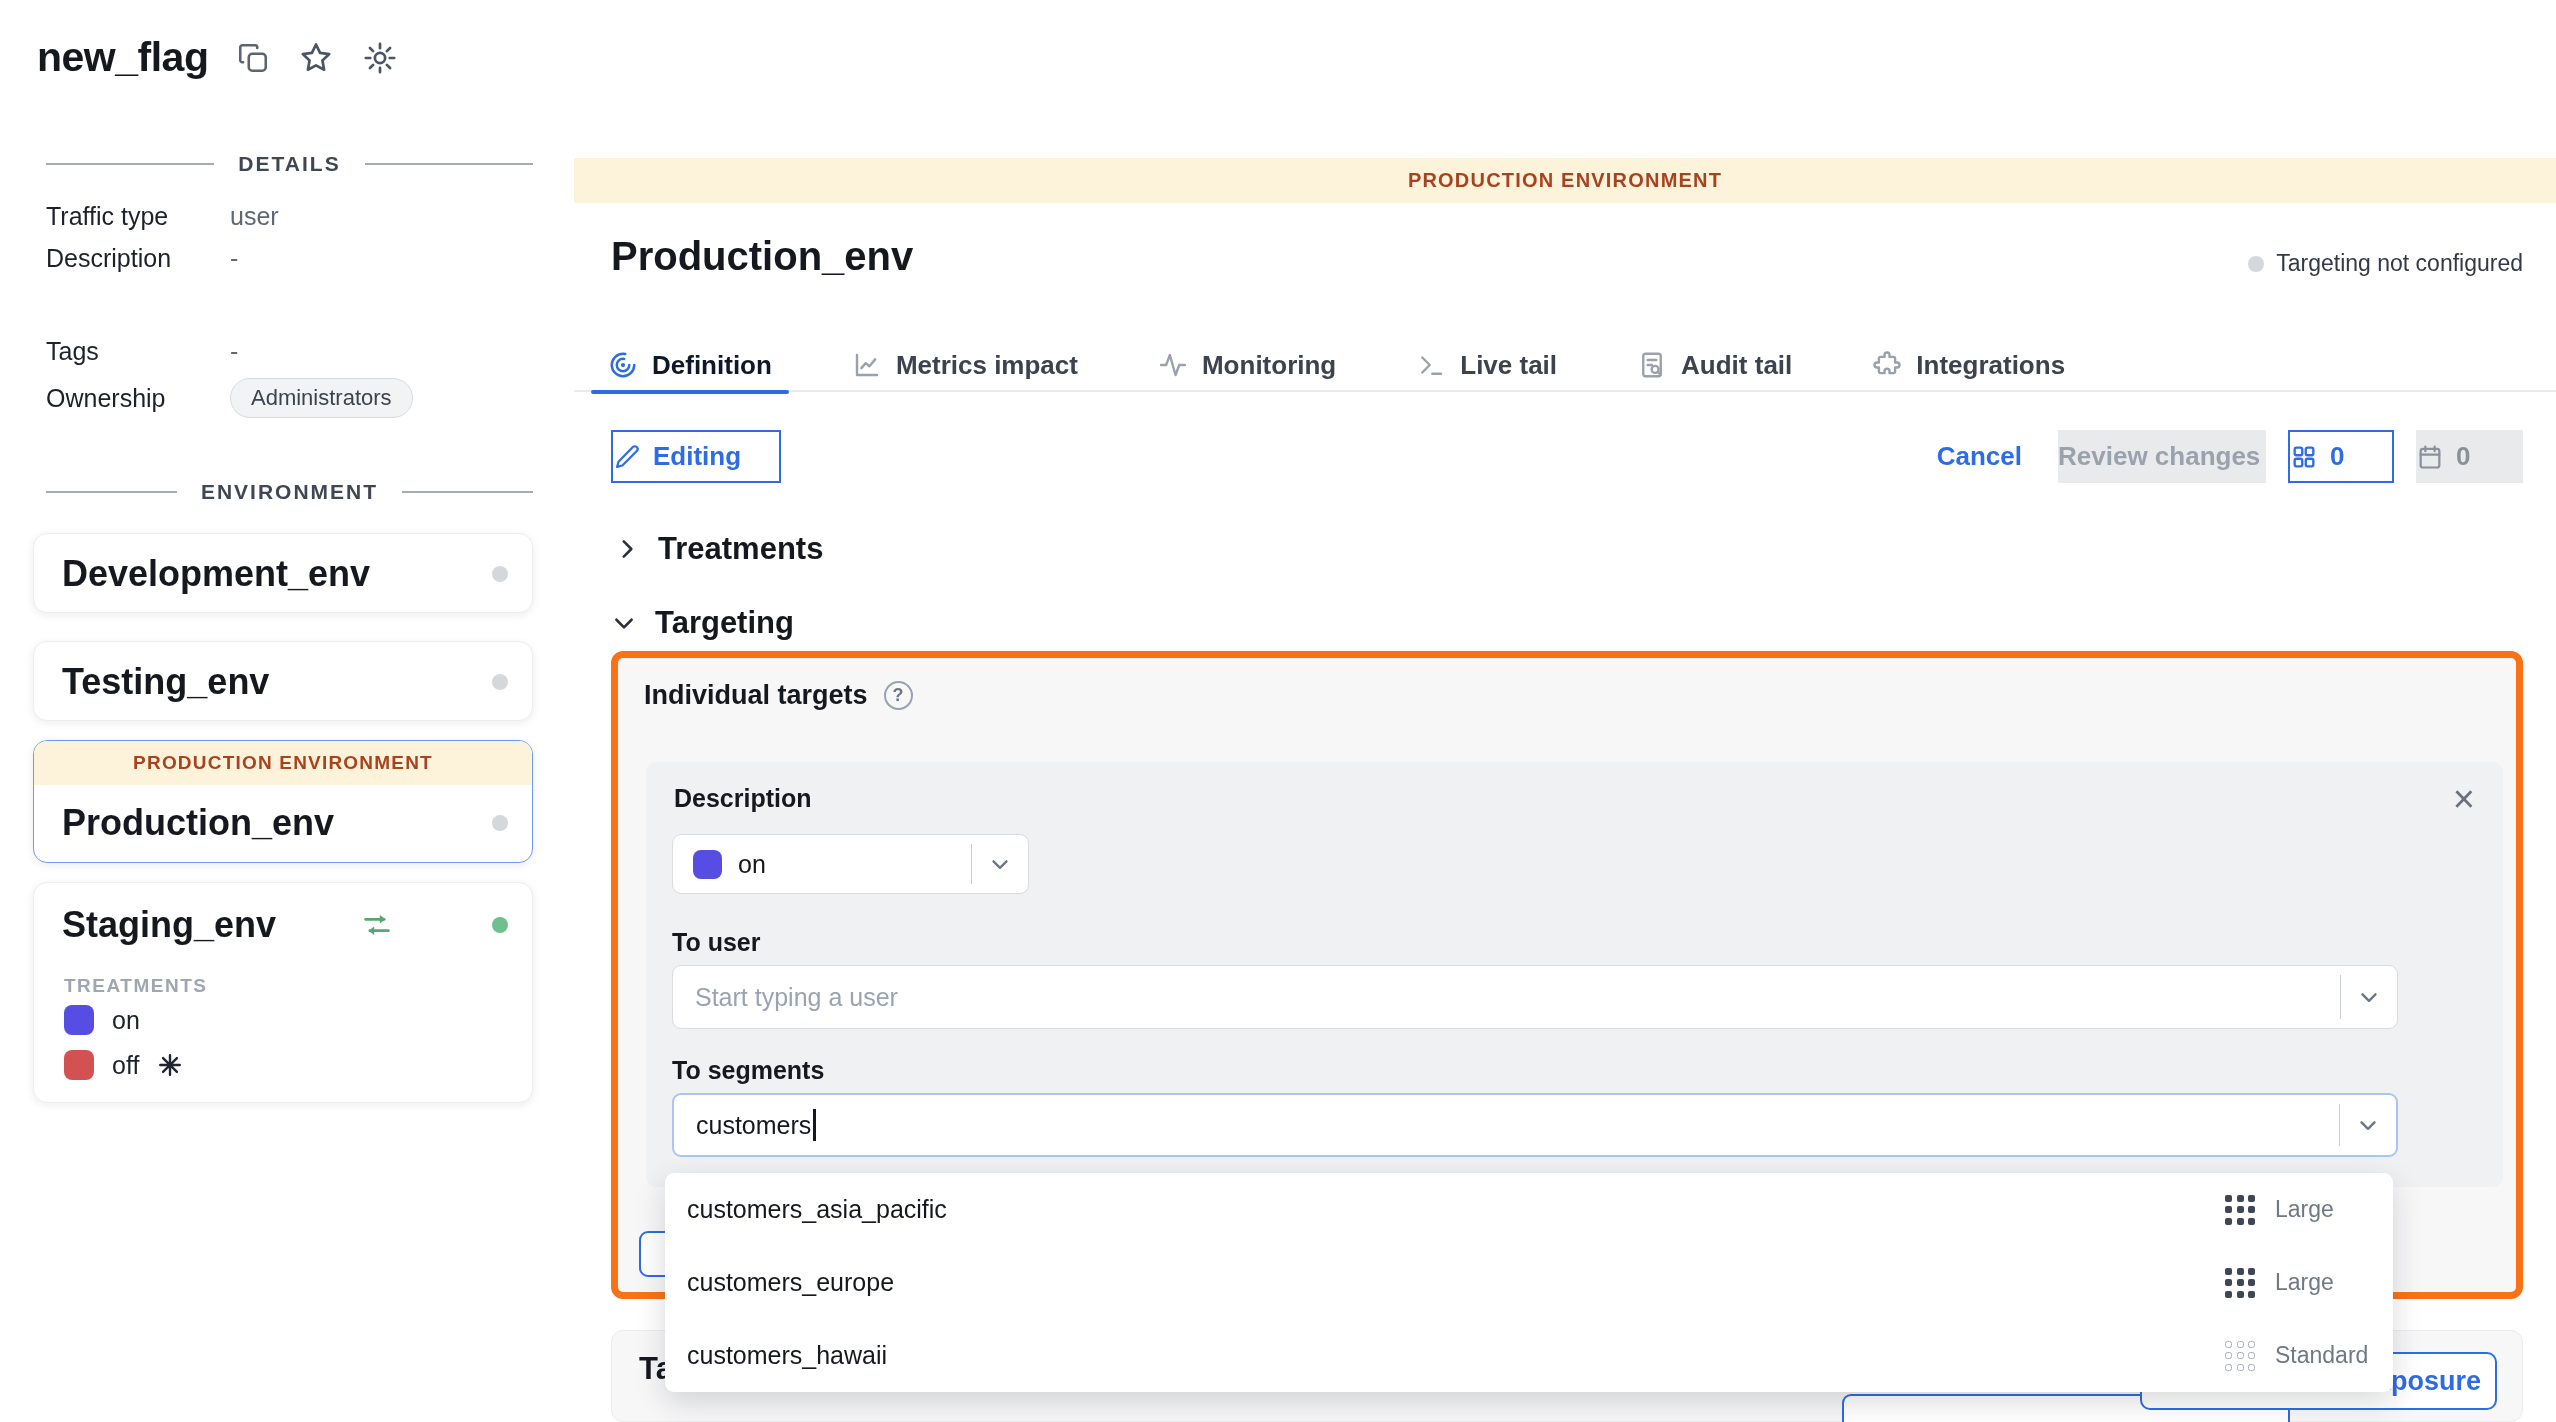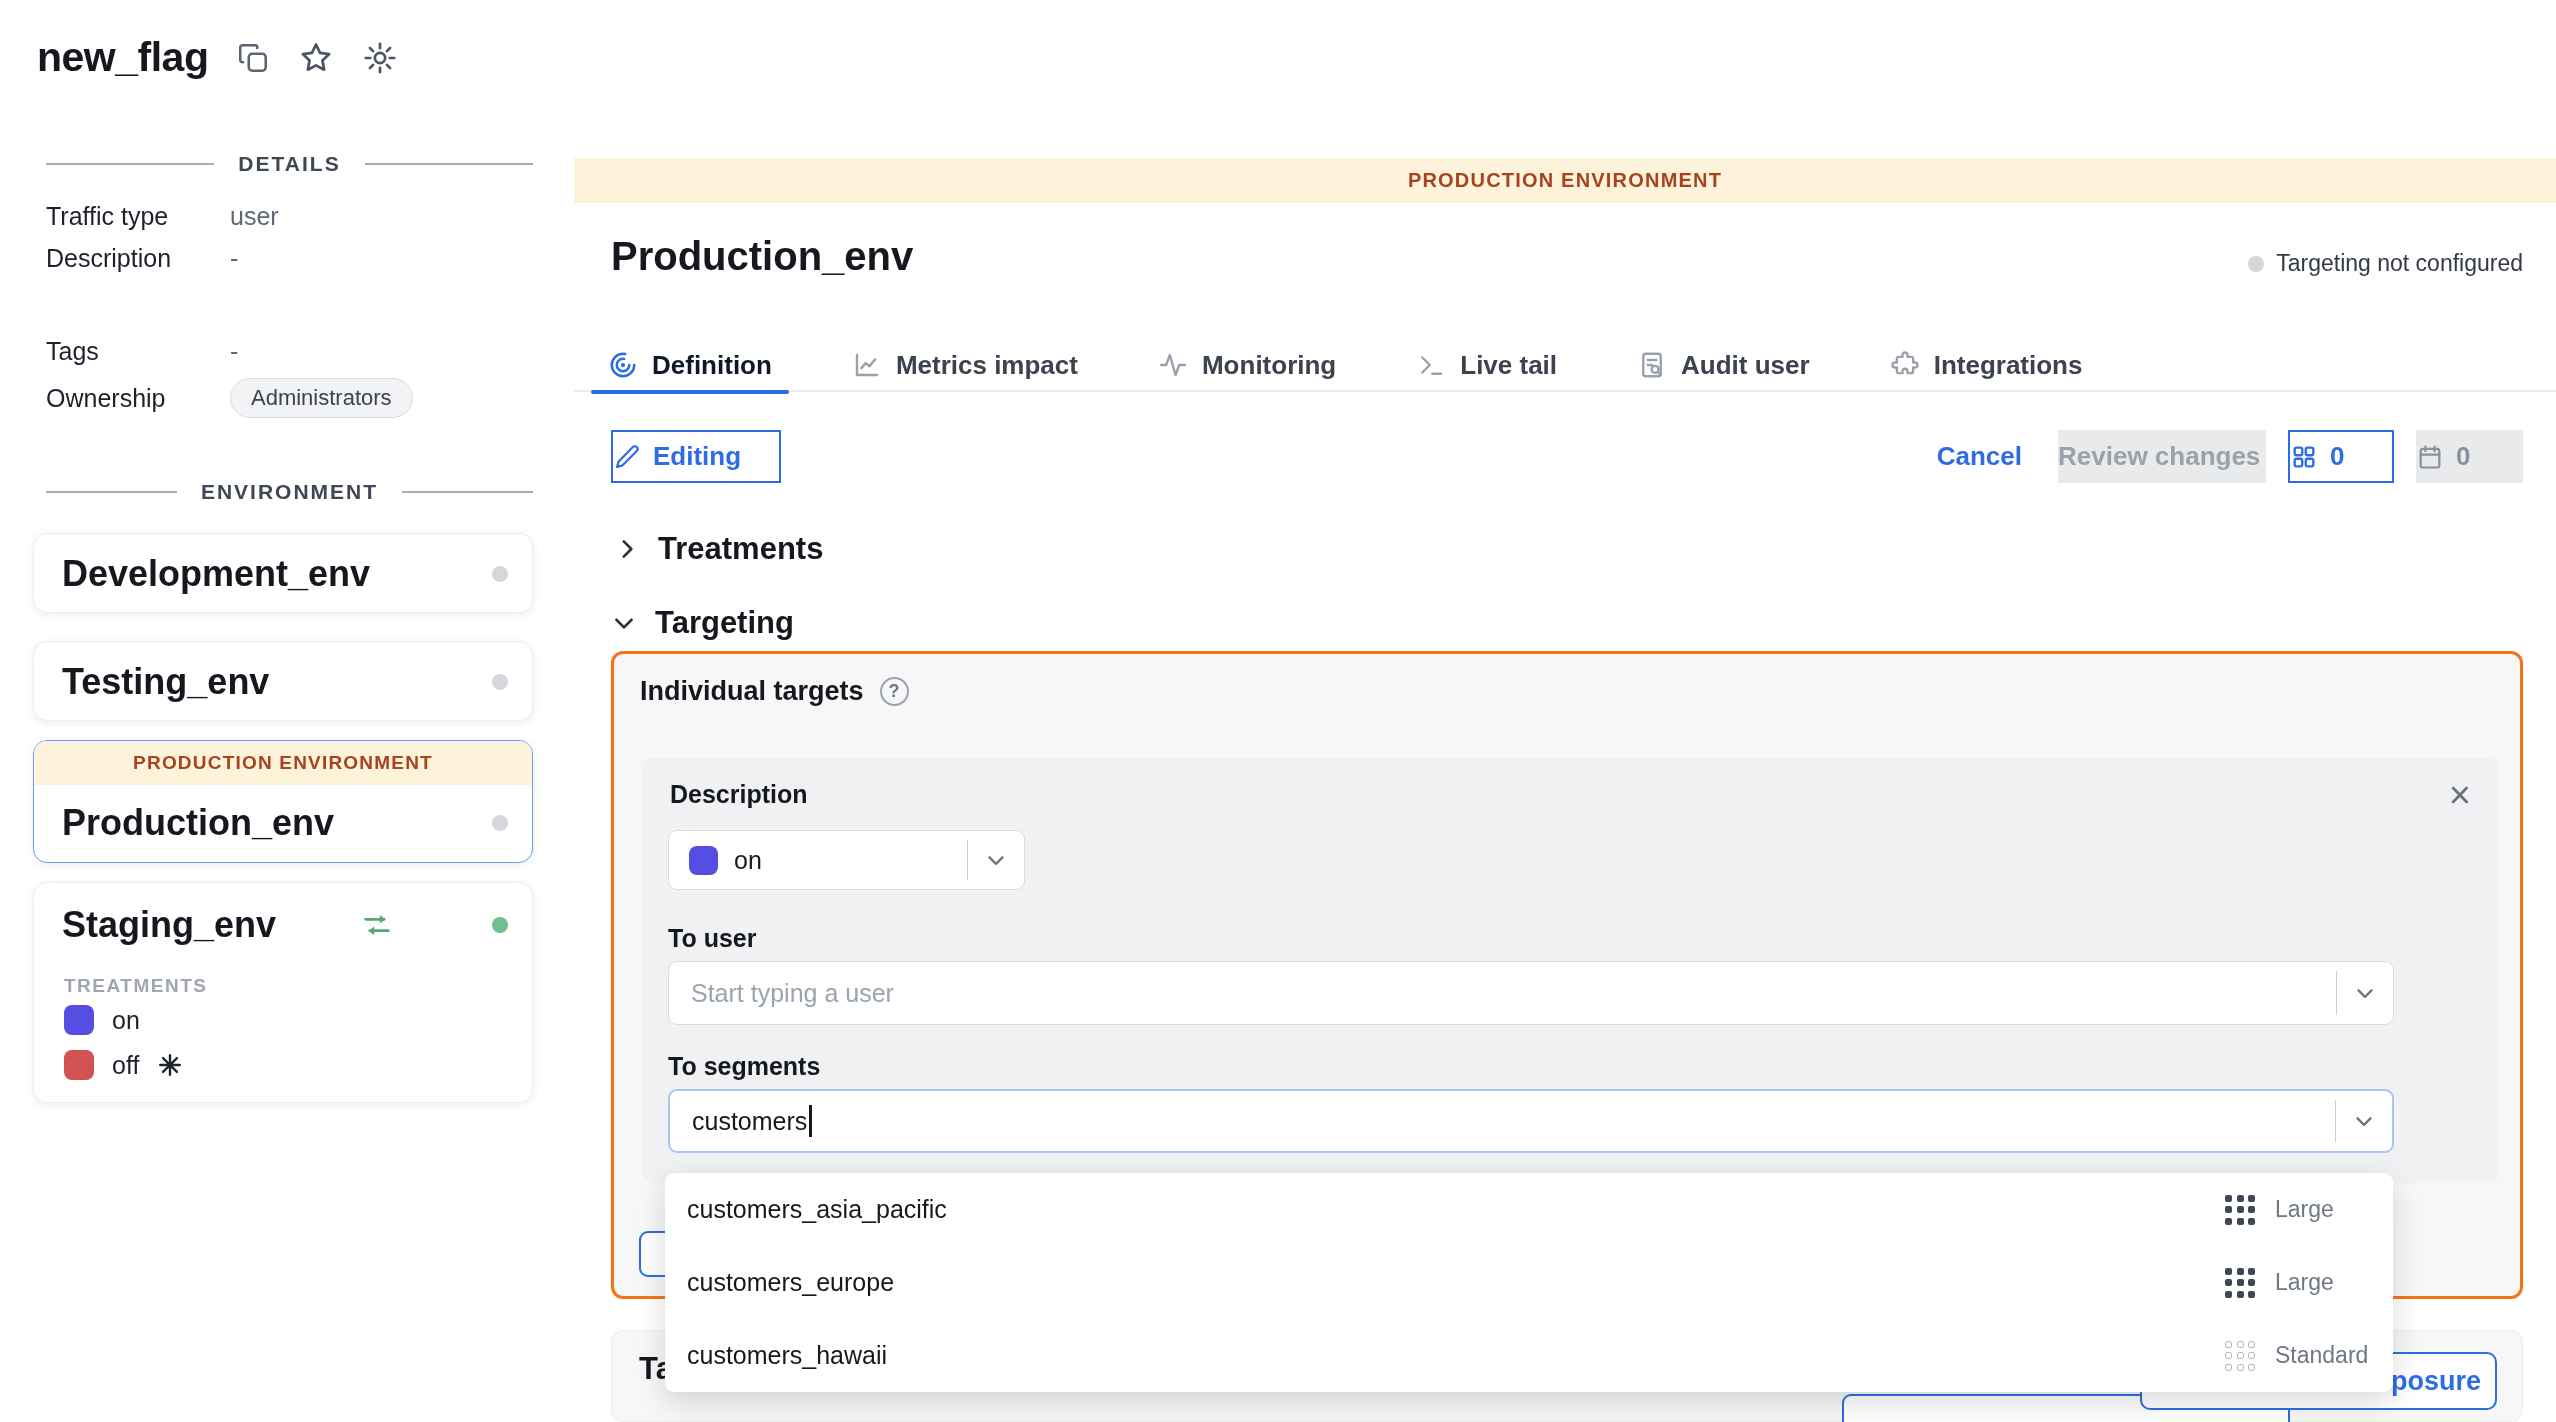--- a/index.html
+++ b/index.html
@@ -71,21 +71,21 @@
   .link-cancel { font-size:26px; font-weight:600; color:#2e6ce6; margin-right:14px; cursor:pointer; }
   .btn-review { width:208px; height:53px; background:#e8eaec; color:#9aa2ad; border:none; }
   .btn-count-blue { width:106px; height:53px; border:2px solid #2e6ce6; color:#2e6ce6; background:#fff; }
   .btn-count-gray { width:107px; height:53px; background:#e8eaec; color:#8a919c; border:none; }
 
   .section-head { position:absolute; display:flex; align-items:center; gap:18px; cursor:pointer; }
   .section-head .chev { color:#2b313c; display:flex; }
   .section-head .stitle { font-size:31px; font-weight:700; color:#15181e; }
 
   .outer-card { position:absolute; left:611px; top:651px; width:1912px; height:648px;
-                background:#f7f7f8; border:3px solid #f97316; border-radius:12px; }
+                background:#f7f7f8; border:7px solid #f97316; border-radius:12px; }
   .it-head { position:absolute; left:26px; top:22px; display:flex; align-items:center; gap:16px; }
   .it-head .t { font-size:27px; font-weight:700; color:#15181e; }
   .help { width:29px; height:29px; border:2px solid #99a2b1; border-radius:50%; color:#6d7684;
           font-size:18px; font-weight:600; display:flex; align-items:center; justify-content:center; cursor:pointer; }
 
   .inner-card { position:absolute; left:28px; top:104px; width:1857px; height:425px;
                 background:#f0f1f3; border-radius:10px; }
   .close-x { position:absolute; right:28px; top:18px; font-size:38px; color:#697180; line-height:1; cursor:pointer; }
   .field-label { position:absolute; font-size:25px; font-weight:700; color:#15181e; }
 
@@ -273,21 +273,21 @@
     </div>
     <div class="tab">
       <span class="ticon">
         <svg width="30" height="30" viewBox="0 0 24 24" fill="none" stroke="currentColor" stroke-width="1.9" stroke-linecap="round" stroke-linejoin="round">
             <rect x="5" y="3" width="14" height="18" rx="2"></rect>
             <path d="M8.5 8h7M8.5 12h3.5"></path>
             <circle cx="14.5" cy="15.5" r="2.8"></circle>
             <path d="M16.6 17.6L19 20"></path>
           </svg>
       </span>
-      <span>Audit user</span>
+      <span>Audit tail</span>
     </div>
     <div class="tab">
       <span class="ticon">
         <svg width="30" height="30" viewBox="0 0 24 24" fill="none" stroke="currentColor" stroke-width="1.9" stroke-linejoin="round">
             <path d="M10 4a2 2 0 0 1 4 0v1.5h3A1.5 1.5 0 0 1 18.5 7v3H20a2 2 0 0 1 0 4h-1.5v3a1.5 1.5 0 0 1-1.5 1.5h-3V17a2 2 0 0 0-4 0v1.5H7A1.5 1.5 0 0 1 5.5 17v-3H4a2 2 0 0 1 0-4h1.5V7A1.5 1.5 0 0 1 7 5.5h3Z"></path>
           </svg>
       </span>
       <span>Integrations</span>
     </div>
   </div>

